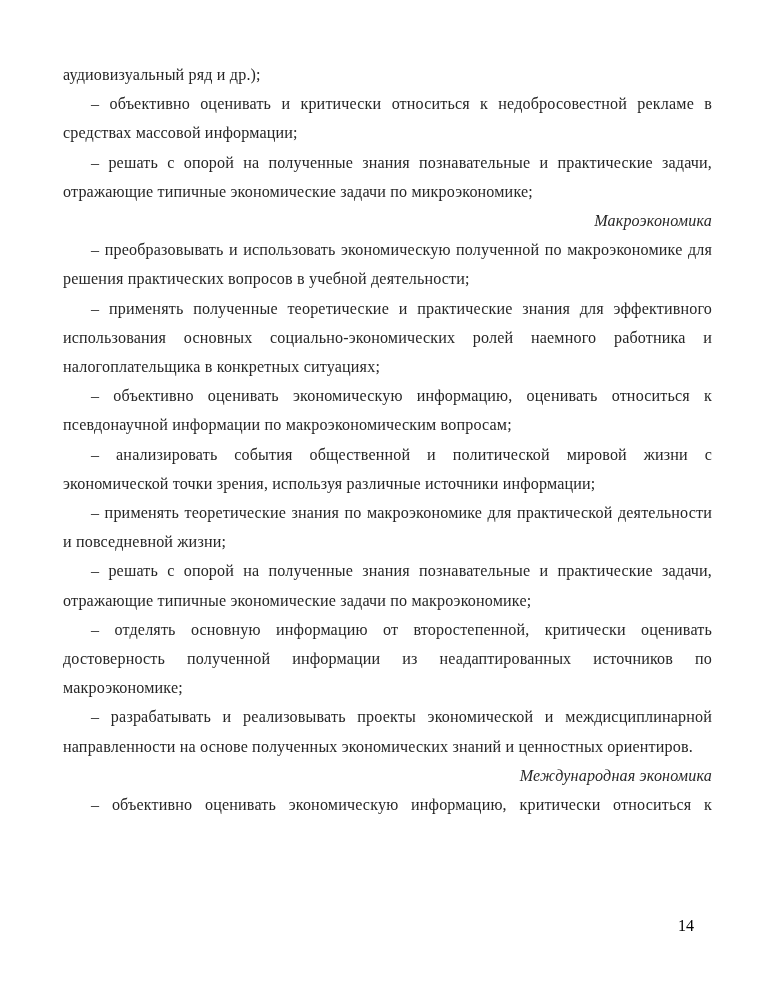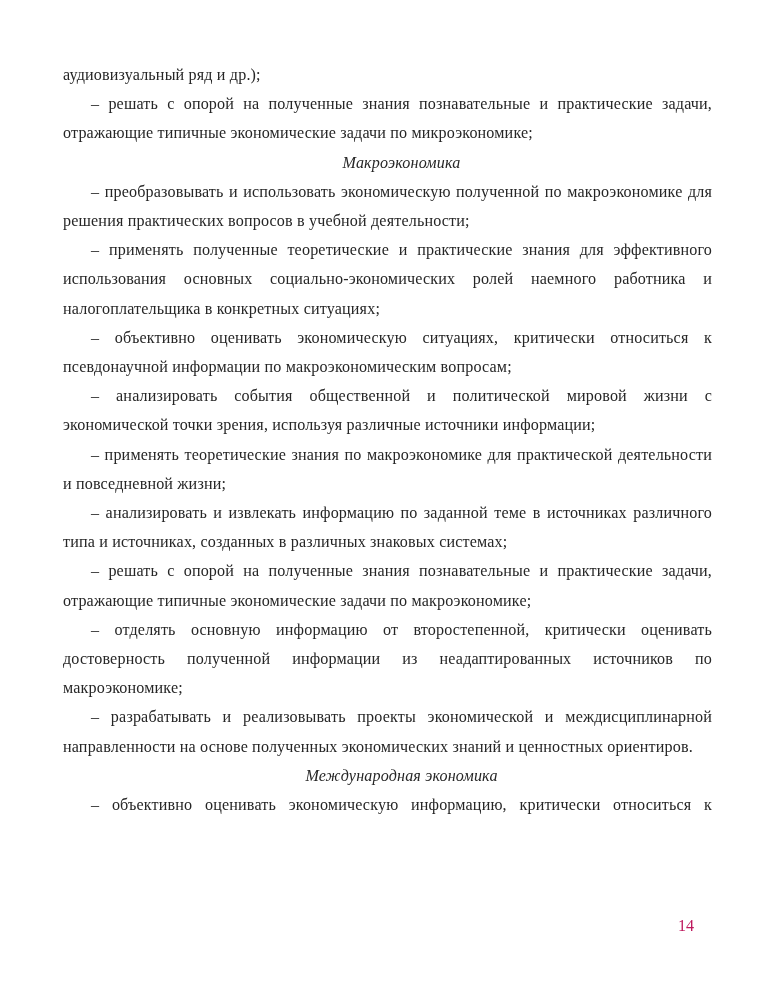--- a/index.html
+++ b/index.html
@@ -40,69 +40,69 @@
   }
   p.indent {
     text-indent: 28px;
   }
   p.noindent {
     text-indent: 0;
   }
   p.heading {
     text-indent: 28px;
     font-style: italic;
-    text-align: center;
+    text-align: right;
   }
   
   p.force-justify::after {
     content: "";
     display: inline-block;
     width: 100%;
     height: 0;
   }
   .page-number {
     position: absolute;
     left: 63px;
     top: 915px;
     width: 649px;
     text-align: right;
     padding-right: 18px;
     box-sizing: border-box;
     font-size: 16.1px;
     line-height: 22px;
-    color: #be185d;
+    color: #000000;
   }
 </style>
 </head>
 <body>
 
 <div class="page">
 
   <div class="text-block">
 
     <p class="noindent">аудиовизуальный ряд и др.);</p>
 
+    <p class="indent">– объективно оценивать и критически относиться к недобросовестной рекламе в средствах массовой информации;</p>
 
     <p class="indent">– решать с опорой на полученные знания познавательные и практические задачи, отражающие типичные экономические задачи по микроэкономике;</p>
 
 
     <p class="heading">Макроэкономика</p>
 
     <p class="indent">– преобразовывать и использовать экономическую полученной по макроэкономике для решения практических вопросов в учебной деятельности;</p>
 
     <p class="indent">– применять полученные теоретические и практические знания для эффективного использования основных социально-экономических ролей наемного работника и налогоплательщика в конкретных ситуациях;</p>
 
-    <p class="indent">– объективно оценивать экономическую ситуациях, критически относиться к псевдонаучной информации по макроэкономическим вопросам;</p>
+    <p class="indent">– объективно оценивать экономическую информацию, оценивать относиться к псевдонаучной информации по макроэкономическим вопросам;</p>
 
     <p class="indent">– анализировать события общественной и политической мировой жизни с экономической точки зрения, используя различные источники информации;</p>
 
     <p class="indent">– применять теоретические знания по макроэкономике для практической деятельности и повседневной жизни;</p>
 
 
-    <p class="indent">– анализировать и извлекать информацию по заданной теме в источниках различного типа и источниках, созданных в различных знаковых системах;</p>
 
 
     <p class="indent">– решать с опорой на полученные знания познавательные и практические задачи, отражающие типичные экономические задачи по макроэкономике;</p>
 
     <p class="indent">– отделять основную информацию от второстепенной, критически оценивать достоверность полученной информации из неадаптированных источников по макроэкономике;</p>
 
 
     <p class="indent">– разрабатывать и реализовывать проекты экономической и междисциплинарной направленности на основе полученных экономических знаний и ценностных ориентиров.</p>
 
     <p class="heading">Международная экономика</p>

